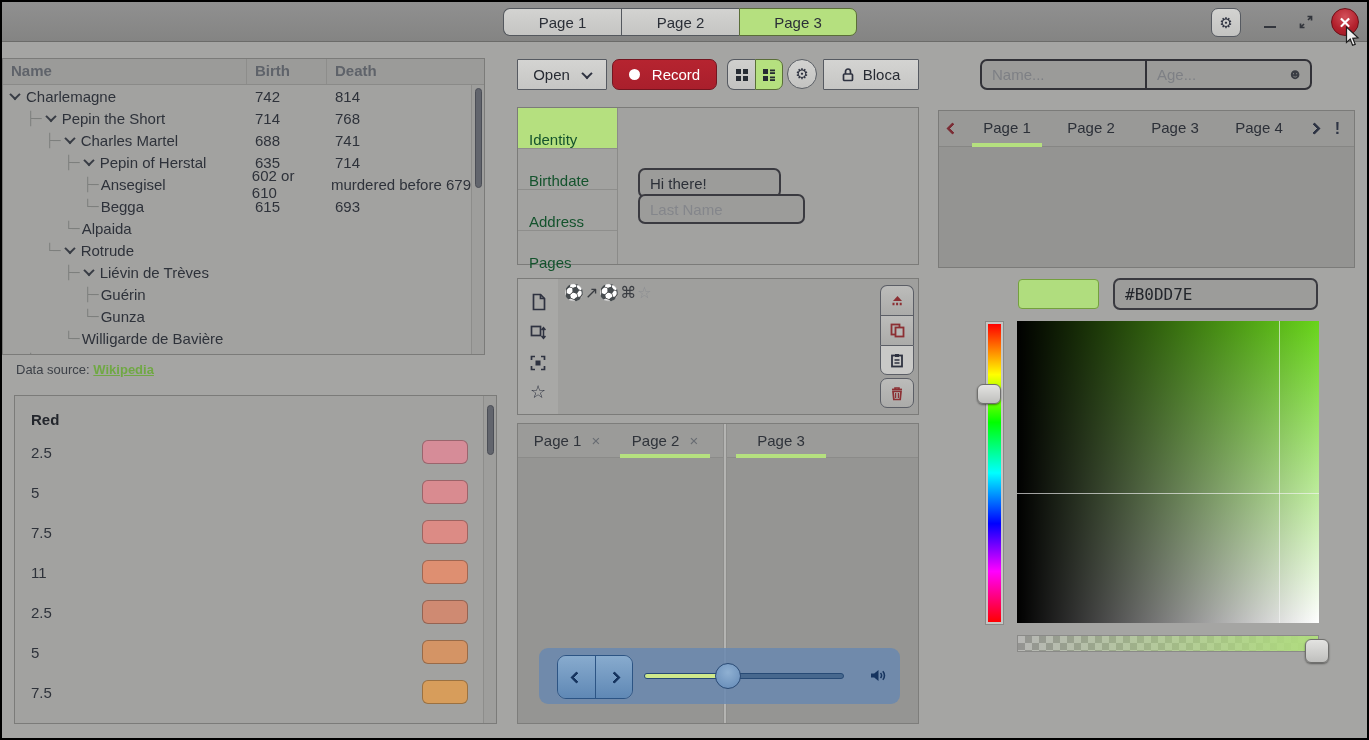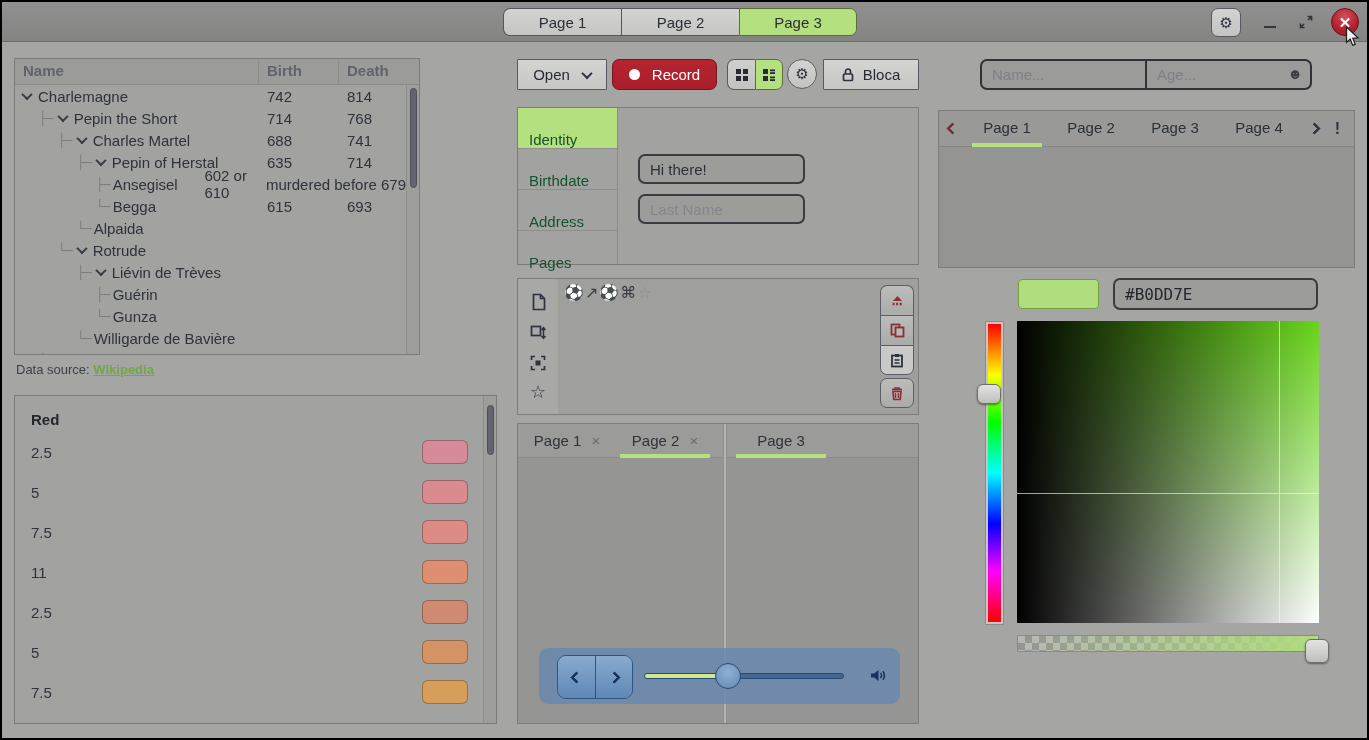--- a/index.html
+++ b/index.html
@@ -24,21 +24,21 @@
 
 .btn{border:1px solid #565a61;background:linear-gradient(#d4d4d2,#c6c6c4);border-radius:1px;color:#272b33;font-size:15px;font-family:inherit;display:inline-flex;align-items:center;justify-content:center}
 .entry{background:#9c9c9a;border:2px solid #3a3a40;border-radius:7px;height:30px;font-size:15px;color:#2c3038;padding:0 10px;font-family:inherit;outline:none}
 .entry::placeholder{color:#84868b}
 .chev{display:inline-block;width:8px;height:8px;border-right:2px solid currentColor;border-bottom:2px solid currentColor}
 .chev-down{transform:rotate(45deg) translate(-1px,-1px)}
 .chev-right{transform:rotate(-45deg)}
 .chev-left{transform:rotate(135deg)}
 
 
-.tree{position:absolute;left:12px;top:56px;width:406px;height:297px;background:#a2a2a0;border:1px solid #7b7b79;overflow:hidden}
+.tree{position:absolute;left:0;top:56px;width:483px;height:297px;background:#a2a2a0;border:1px solid #7b7b79;overflow:hidden}
 .tree-header{display:flex;height:26px;background:#9b9b99;border-bottom:1px solid #8a8a88;color:#5f636a;font-weight:bold}
 .tree-header>div{padding:3px 0 0 8px}
 .th-name{width:244px;border-right:1px solid #8d8d8b}
 .th-birth{width:80px;border-right:1px solid #8d8d8b}
 .th-death{flex:1}
 .tree-rows{position:absolute;left:0;right:13px;top:26px;bottom:0;overflow:hidden}
 .tree-row{display:flex;height:22px;align-items:center}
 .tc-name{width:244px;display:flex;align-items:center;white-space:nowrap;overflow:hidden}
 .tc-birth{width:80px;padding-left:8px}
 .tc-death{flex:1;padding-left:8px;white-space:nowrap}
@@ -71,21 +71,21 @@
 .vt-btn.active{background:var(--accent,#b5e07f);border-color:#5a6e38}
 .gear-round{position:absolute;left:270px;top:0;width:30px;height:30px;border-radius:50%;border:1px solid #5c6066;background:linear-gradient(#d3d3d1,#c3c3c1);display:flex;align-items:center;justify-content:center;font-size:15px;color:#2e3240}
 .lock-btn{position:absolute;left:306px;top:0;width:96px;height:31px;gap:9px}
 
 
 .form-panel{position:absolute;left:515px;top:105px;width:402px;height:158px;border:1px solid #7b7b79;background:#a2a2a0}
 .form-tabs{position:absolute;left:0;top:0;bottom:0;width:100px;border-right:1px solid #8b8b89;display:flex;flex-direction:column}
 .form-tab{flex:1;padding:23px 0 0 11px;border-bottom:1px solid #8e8e8c;color:#14532d}
 .form-tab:last-child{border-bottom:none}
 .form-tab.active{background:var(--accent,#b5e07f)}
-.form-entry1{position:absolute;left:120px;top:46px;width:167px}
+.form-entry1{position:absolute;left:120px;top:60px;width:143px}
 .form-entry2{position:absolute;left:120px;top:86px;width:167px}
 
 
 .textview{position:absolute;left:515px;top:276px;width:402px;height:137px;border:1px solid #7b7b79;background:#9f9f9d}
 .tv-strip{position:absolute;left:0;top:0;bottom:0;width:40px;background:#a8a8a6}
 .tv-strip .ticon{display:flex;justify-content:center;margin-top:14px}
 .tv-star{color:#2e3240;font-size:18px;text-align:center;margin-top:10px}
 .tv-text{position:absolute;left:46px;top:4px;font-size:16px;color:#3a3d42;letter-spacing:1px}
 .tv-text .faded{color:#8c8e92}
 .tv-actions{position:absolute;right:4px;top:6px;width:34px}

